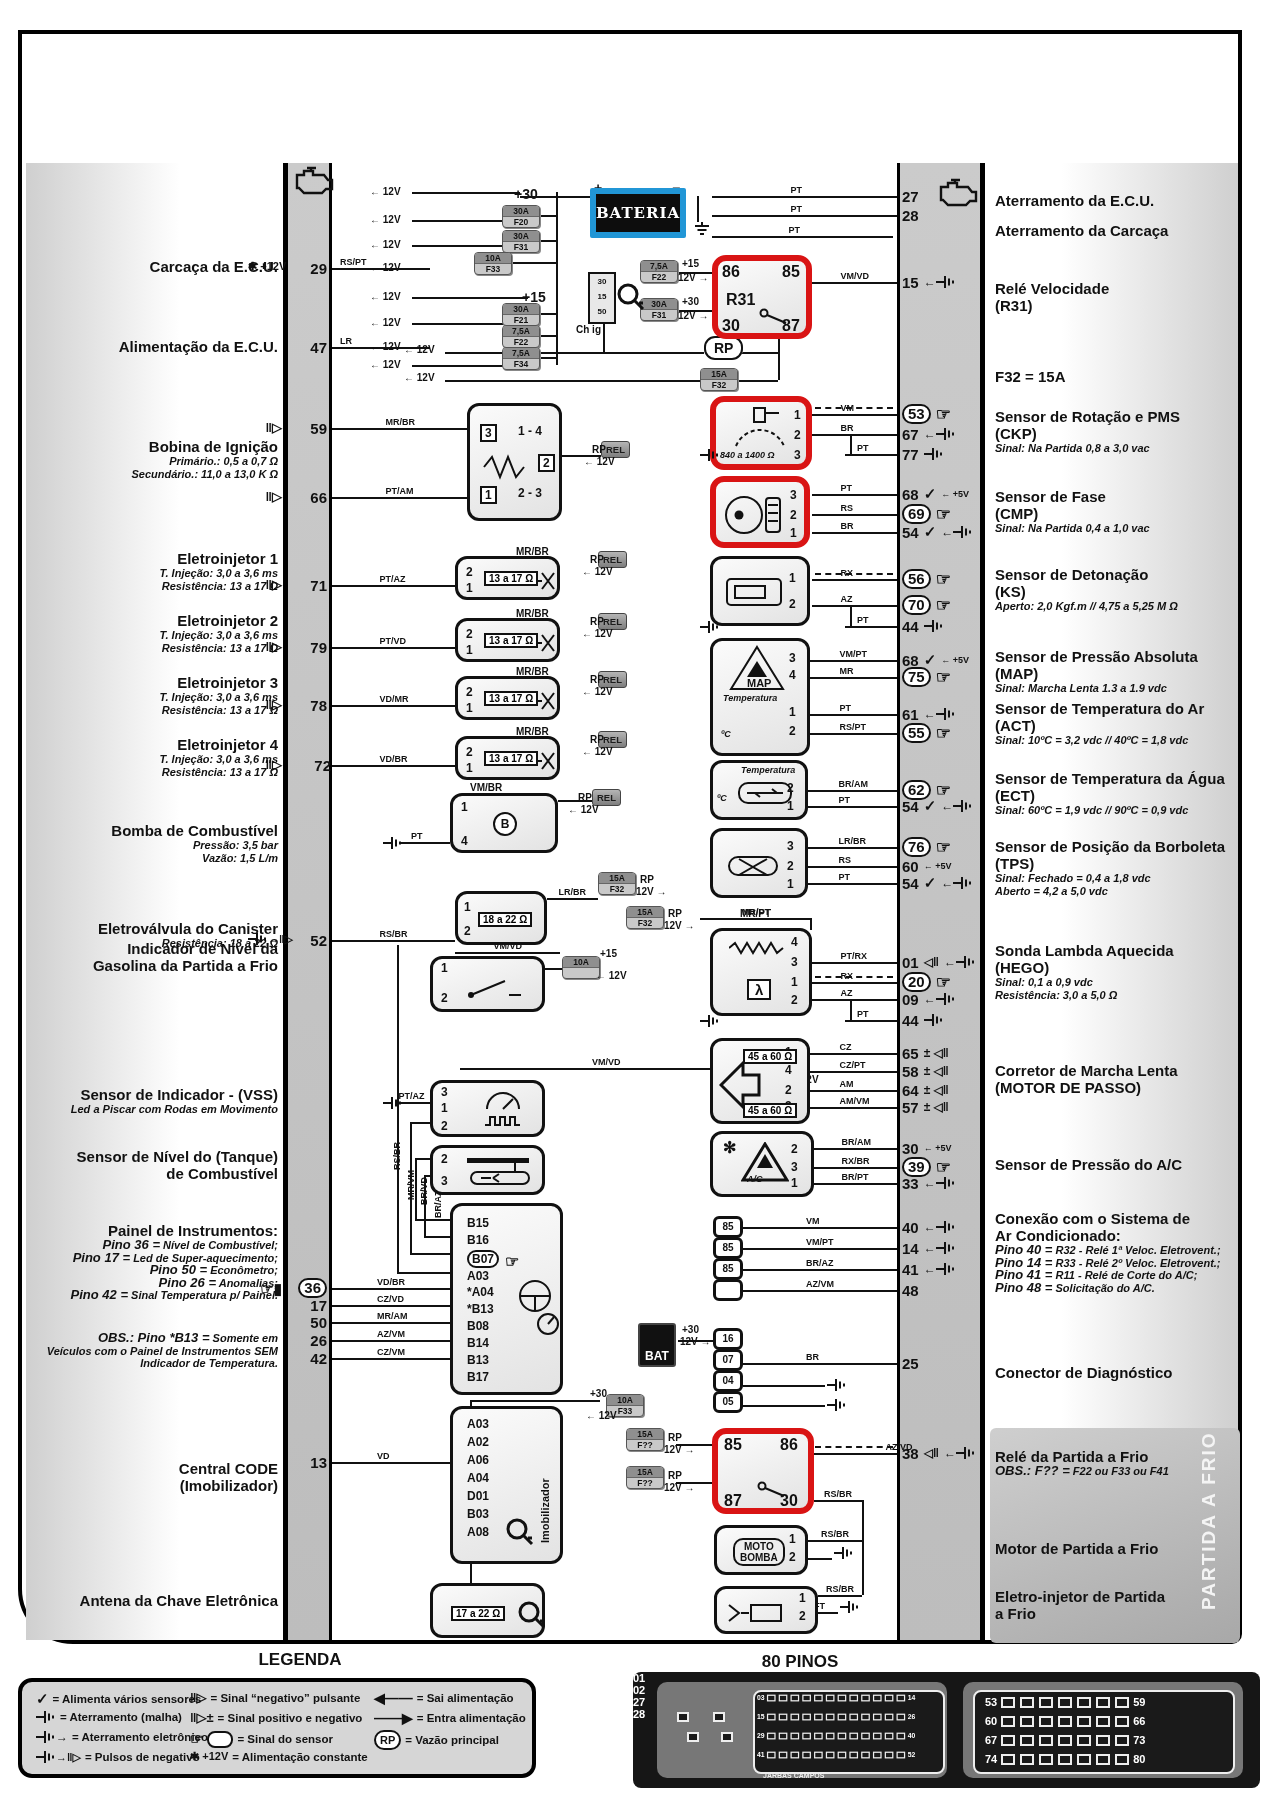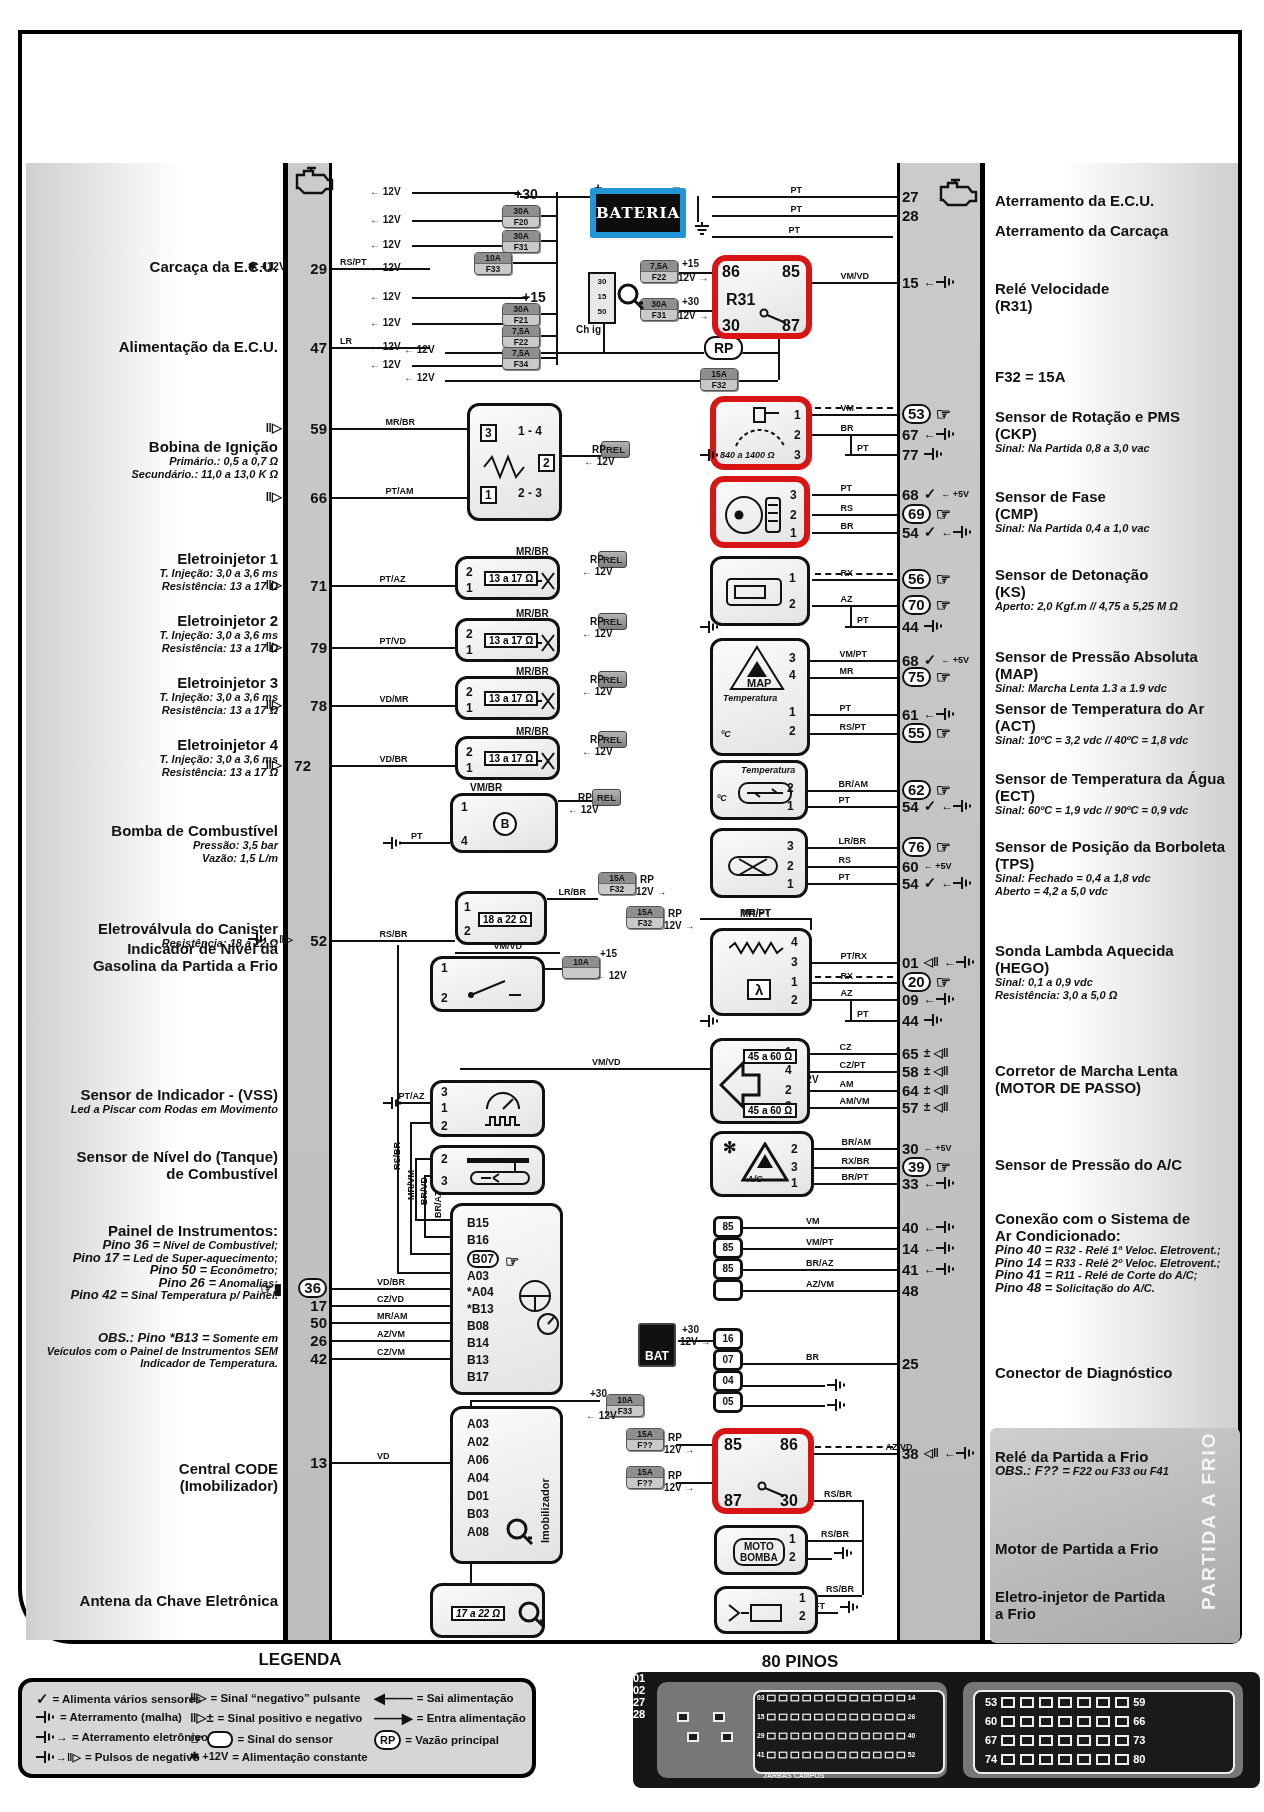--- a/index.html
+++ b/index.html
@@ -239,21 +239,21 @@
       <div class="lpin" style="left: 283px; top: 419px; width: 48px; height: 18px; display: flex; justify-content: flex-end; align-items: center; padding-right: 4px; box-sizing: border-box;">59</div>
       <div class="t" style="left: 248px; top: 420px; text-align: right; width: 34px;"><span style="font-size:13px">‖▷</span></div>
       <div class="lpin" style="left: 283px; top: 488px; width: 48px; height: 18px; display: flex; justify-content: flex-end; align-items: center; padding-right: 4px; box-sizing: border-box;">66</div>
       <div class="t" style="left: 248px; top: 489px; text-align: right; width: 34px;"><span style="font-size:13px">‖▷</span></div>
       <div class="lpin" style="left: 283px; top: 576px; width: 48px; height: 18px; display: flex; justify-content: flex-end; align-items: center; padding-right: 4px; box-sizing: border-box;">71</div>
       <div class="t" style="left: 248px; top: 577px; text-align: right; width: 34px;"><span style="font-size:13px">‖▷</span></div>
       <div class="lpin" style="left: 283px; top: 638px; width: 48px; height: 18px; display: flex; justify-content: flex-end; align-items: center; padding-right: 4px; box-sizing: border-box;">79</div>
       <div class="t" style="left: 248px; top: 639px; text-align: right; width: 34px;"><span style="font-size:13px">‖▷</span></div>
       <div class="lpin" style="left: 283px; top: 696px; width: 48px; height: 18px; display: flex; justify-content: flex-end; align-items: center; padding-right: 4px; box-sizing: border-box;">78</div>
       <div class="t" style="left: 248px; top: 697px; text-align: right; width: 34px;"><span style="font-size:13px">‖▷</span></div>
-      <div class="lpin" style="left: 283px; top: 756px; width: 48px; height: 18px; display: flex; justify-content: flex-end; align-items: center; padding-right: 20px; box-sizing: border-box;">72</div>
+      <div class="lpin" style="left: 283px; top: 756px; width: 48px; height: 18px; display: flex; justify-content: flex-end; align-items: center; padding-right: 0; box-sizing: border-box;">72</div>
       <div class="t" style="left: 248px; top: 757px; text-align: right; width: 34px;"><span style="font-size:13px">‖▷</span></div>
       <div class="lpin" style="left: 283px; top: 931px; width: 48px; height: 18px; display: flex; justify-content: flex-end; align-items: center; padding-right: 4px; box-sizing: border-box;">52</div>
       <div class="t" style="left: 248px; top: 932px; text-align: right; width: 34px;"><span class="gsym">
           <svg width="20" height="14" viewBox="0 0 20 14">
             <path d="M0 7 H9 M9 1 V13 M13 3.5 V10.5 M17 5.5 V8.5" stroke="#111" stroke-width="2" fill="none"></path>
           </svg>
           <span style="font-size:11px">→‖▷</span>
         </span></div>
       <div class="lpin" style="left: 283px; top: 1279px; width: 48px; height: 18px; display: flex; justify-content: flex-end; align-items: center; padding-right: 4px; box-sizing: border-box;">
         <span class="oval">36</span>
@@ -799,21 +799,21 @@
         <div class="ctext" style="left: 14px; top: 116px;">A08</div>
         <div class="ctext" style="transform: rotate(-90deg); transform-origin: left top; font-size: 11px; top: 134px; left: 86px;">Imobilizador</div>
         <div class="t" style="left: 52px; top: 108px;">
           <svg width="30" height="30">
             <circle cx="12" cy="12" r="9" fill="none" stroke="#111" stroke-width="3"></circle>
             <path d="M18 18 L27 27 M23 21 l4 0" stroke="#111" stroke-width="3"></path>
           </svg>
         </div>
       </div>
       <div class="comp" style="left: 430px; top: 1583px; width: 115px; height: 55px;">
-        <div class="resbox" style="left: 18px; top: 20px; font-style: italic;">17 a 22 Ω</div>
+        <div class="resbox" style="left: 18px; top: 20px;">17 a 22 Ω</div>
         <div class="t" style="left: 84px; top: 14px;">
           <svg width="30" height="30">
             <circle cx="12" cy="12" r="9" fill="none" stroke="#111" stroke-width="3"></circle>
             <path d="M18 18 L27 27 M23 21 l4 0" stroke="#111" stroke-width="3"></path>
           </svg>
         </div>
       </div>
       <div class="comp redb" style="left: 712px; top: 255px; width: 100px; height: 84px;">
         <div class="ctext" style="left: 4px; top: 2px; font-size: 16px;">86</div>
         <div class="ctext" style="left: 64px; top: 2px; font-size: 16px;">85</div>

